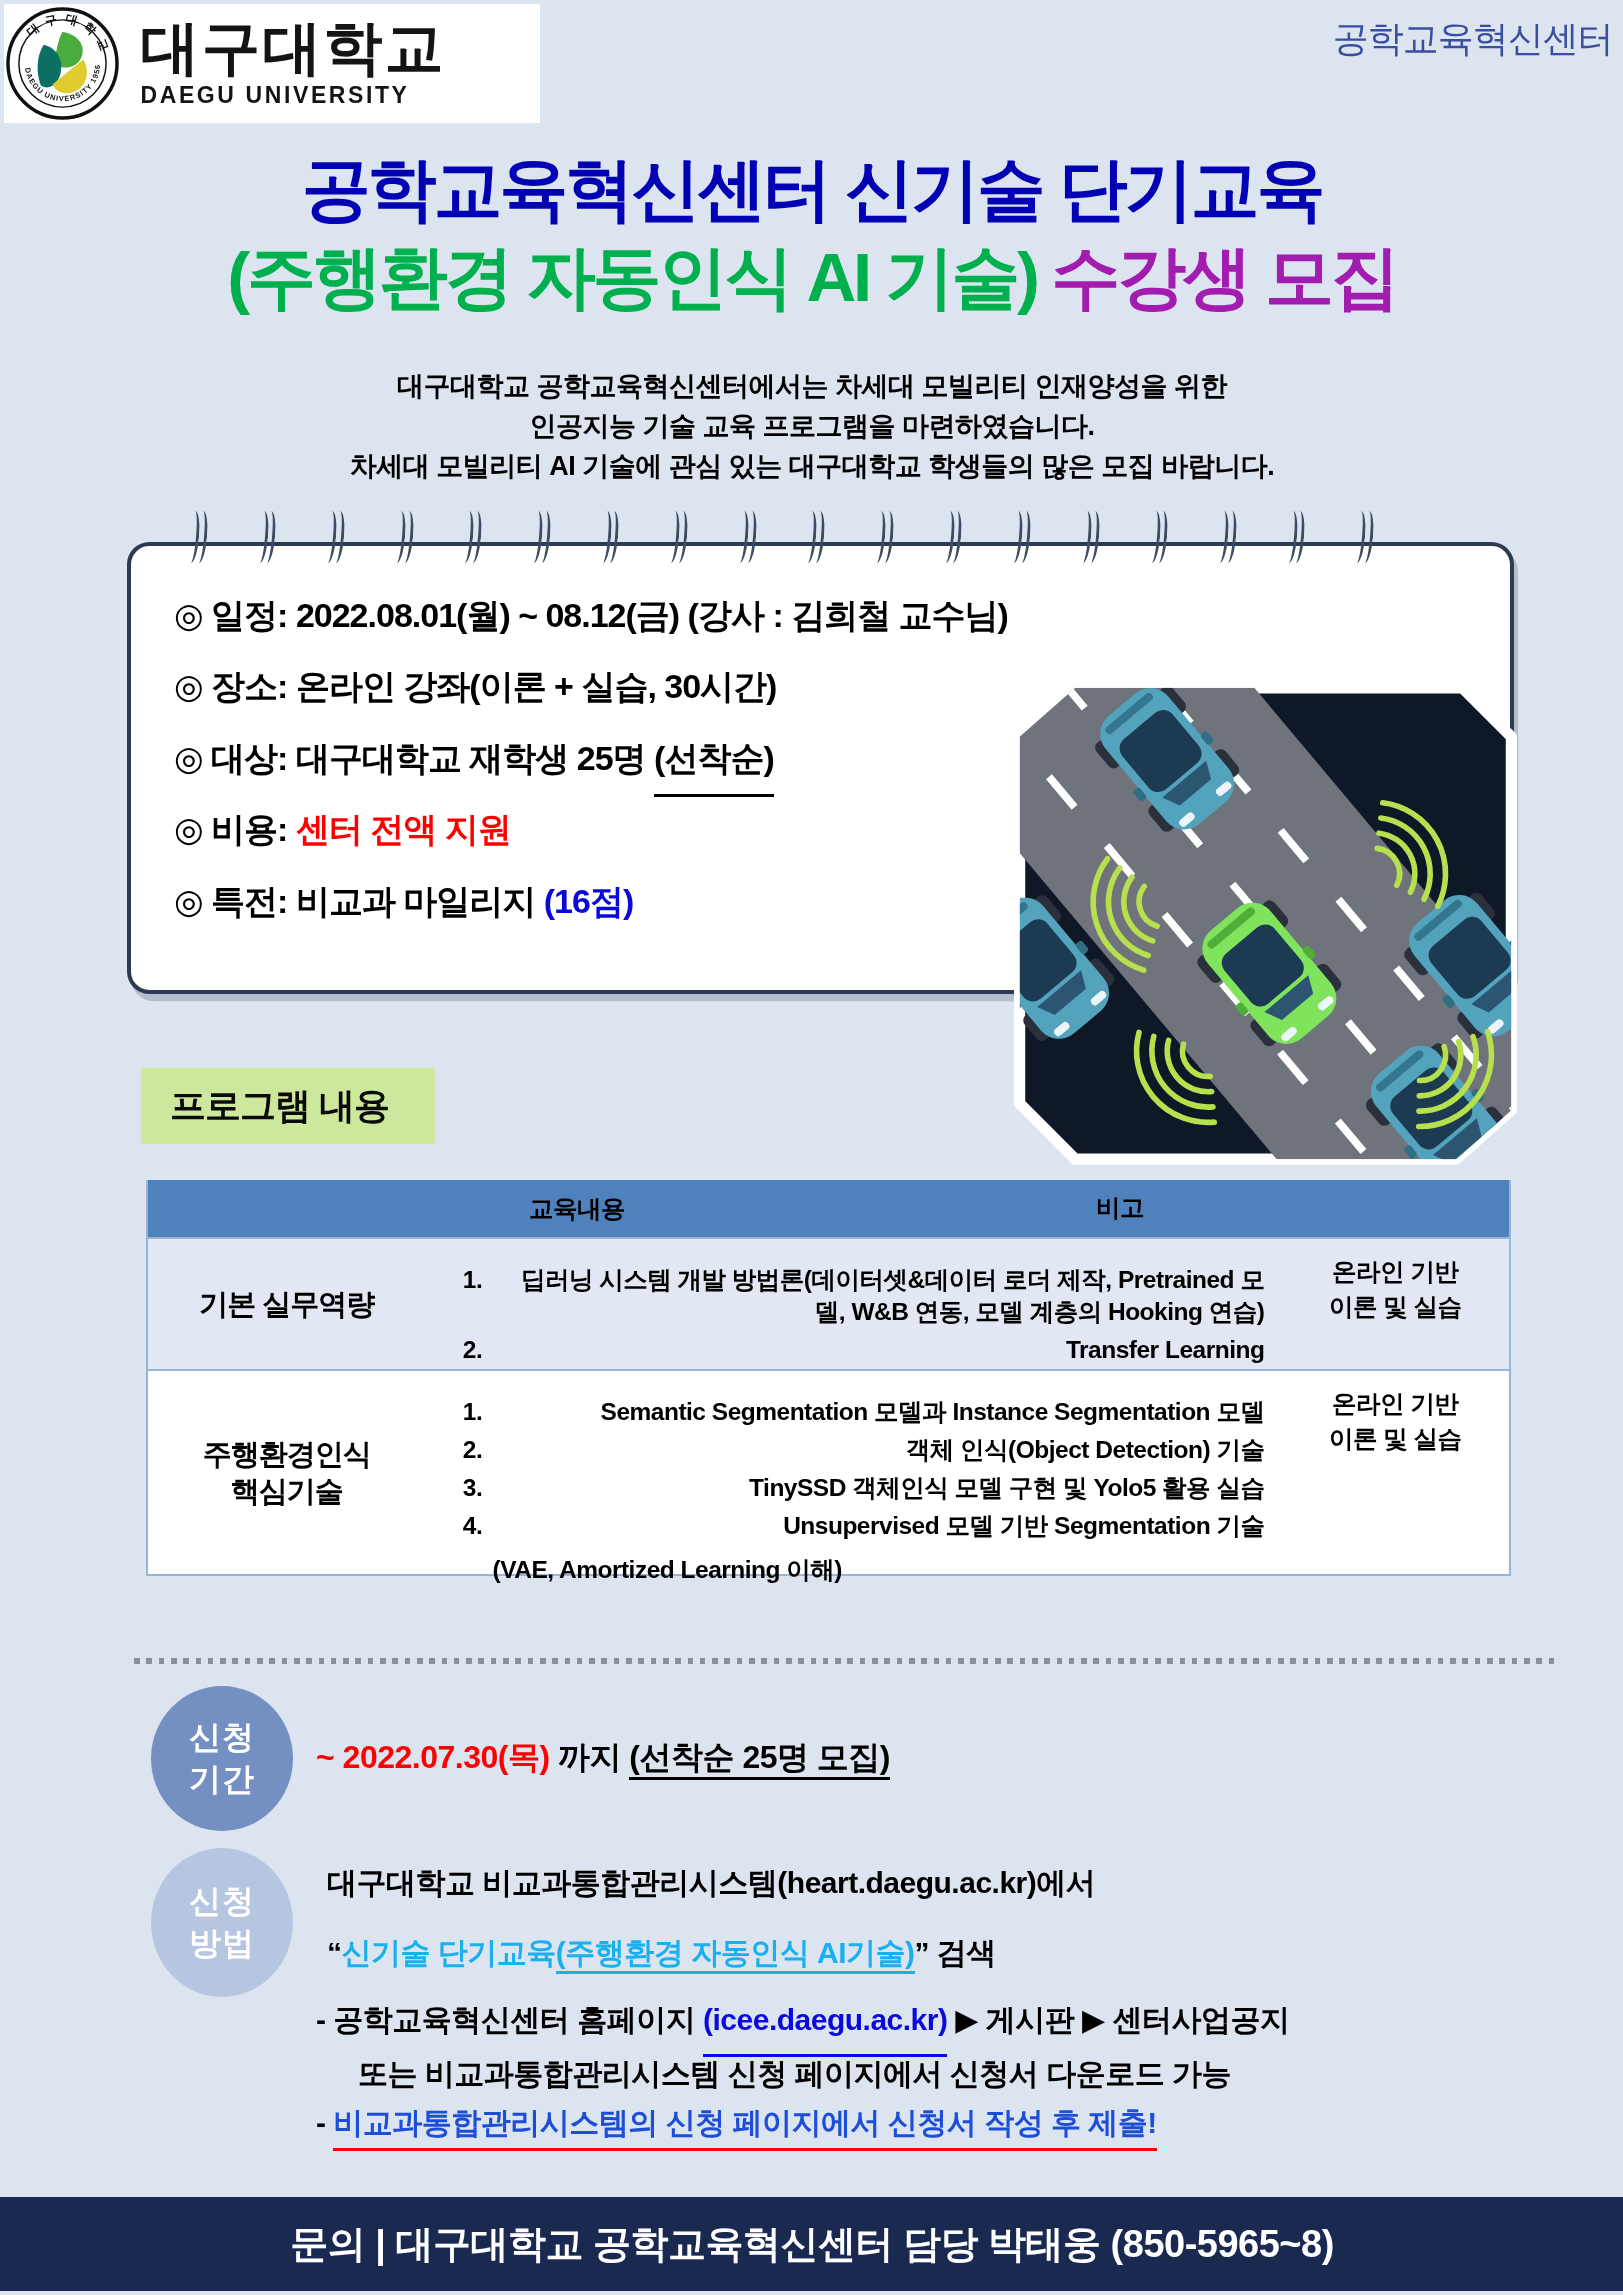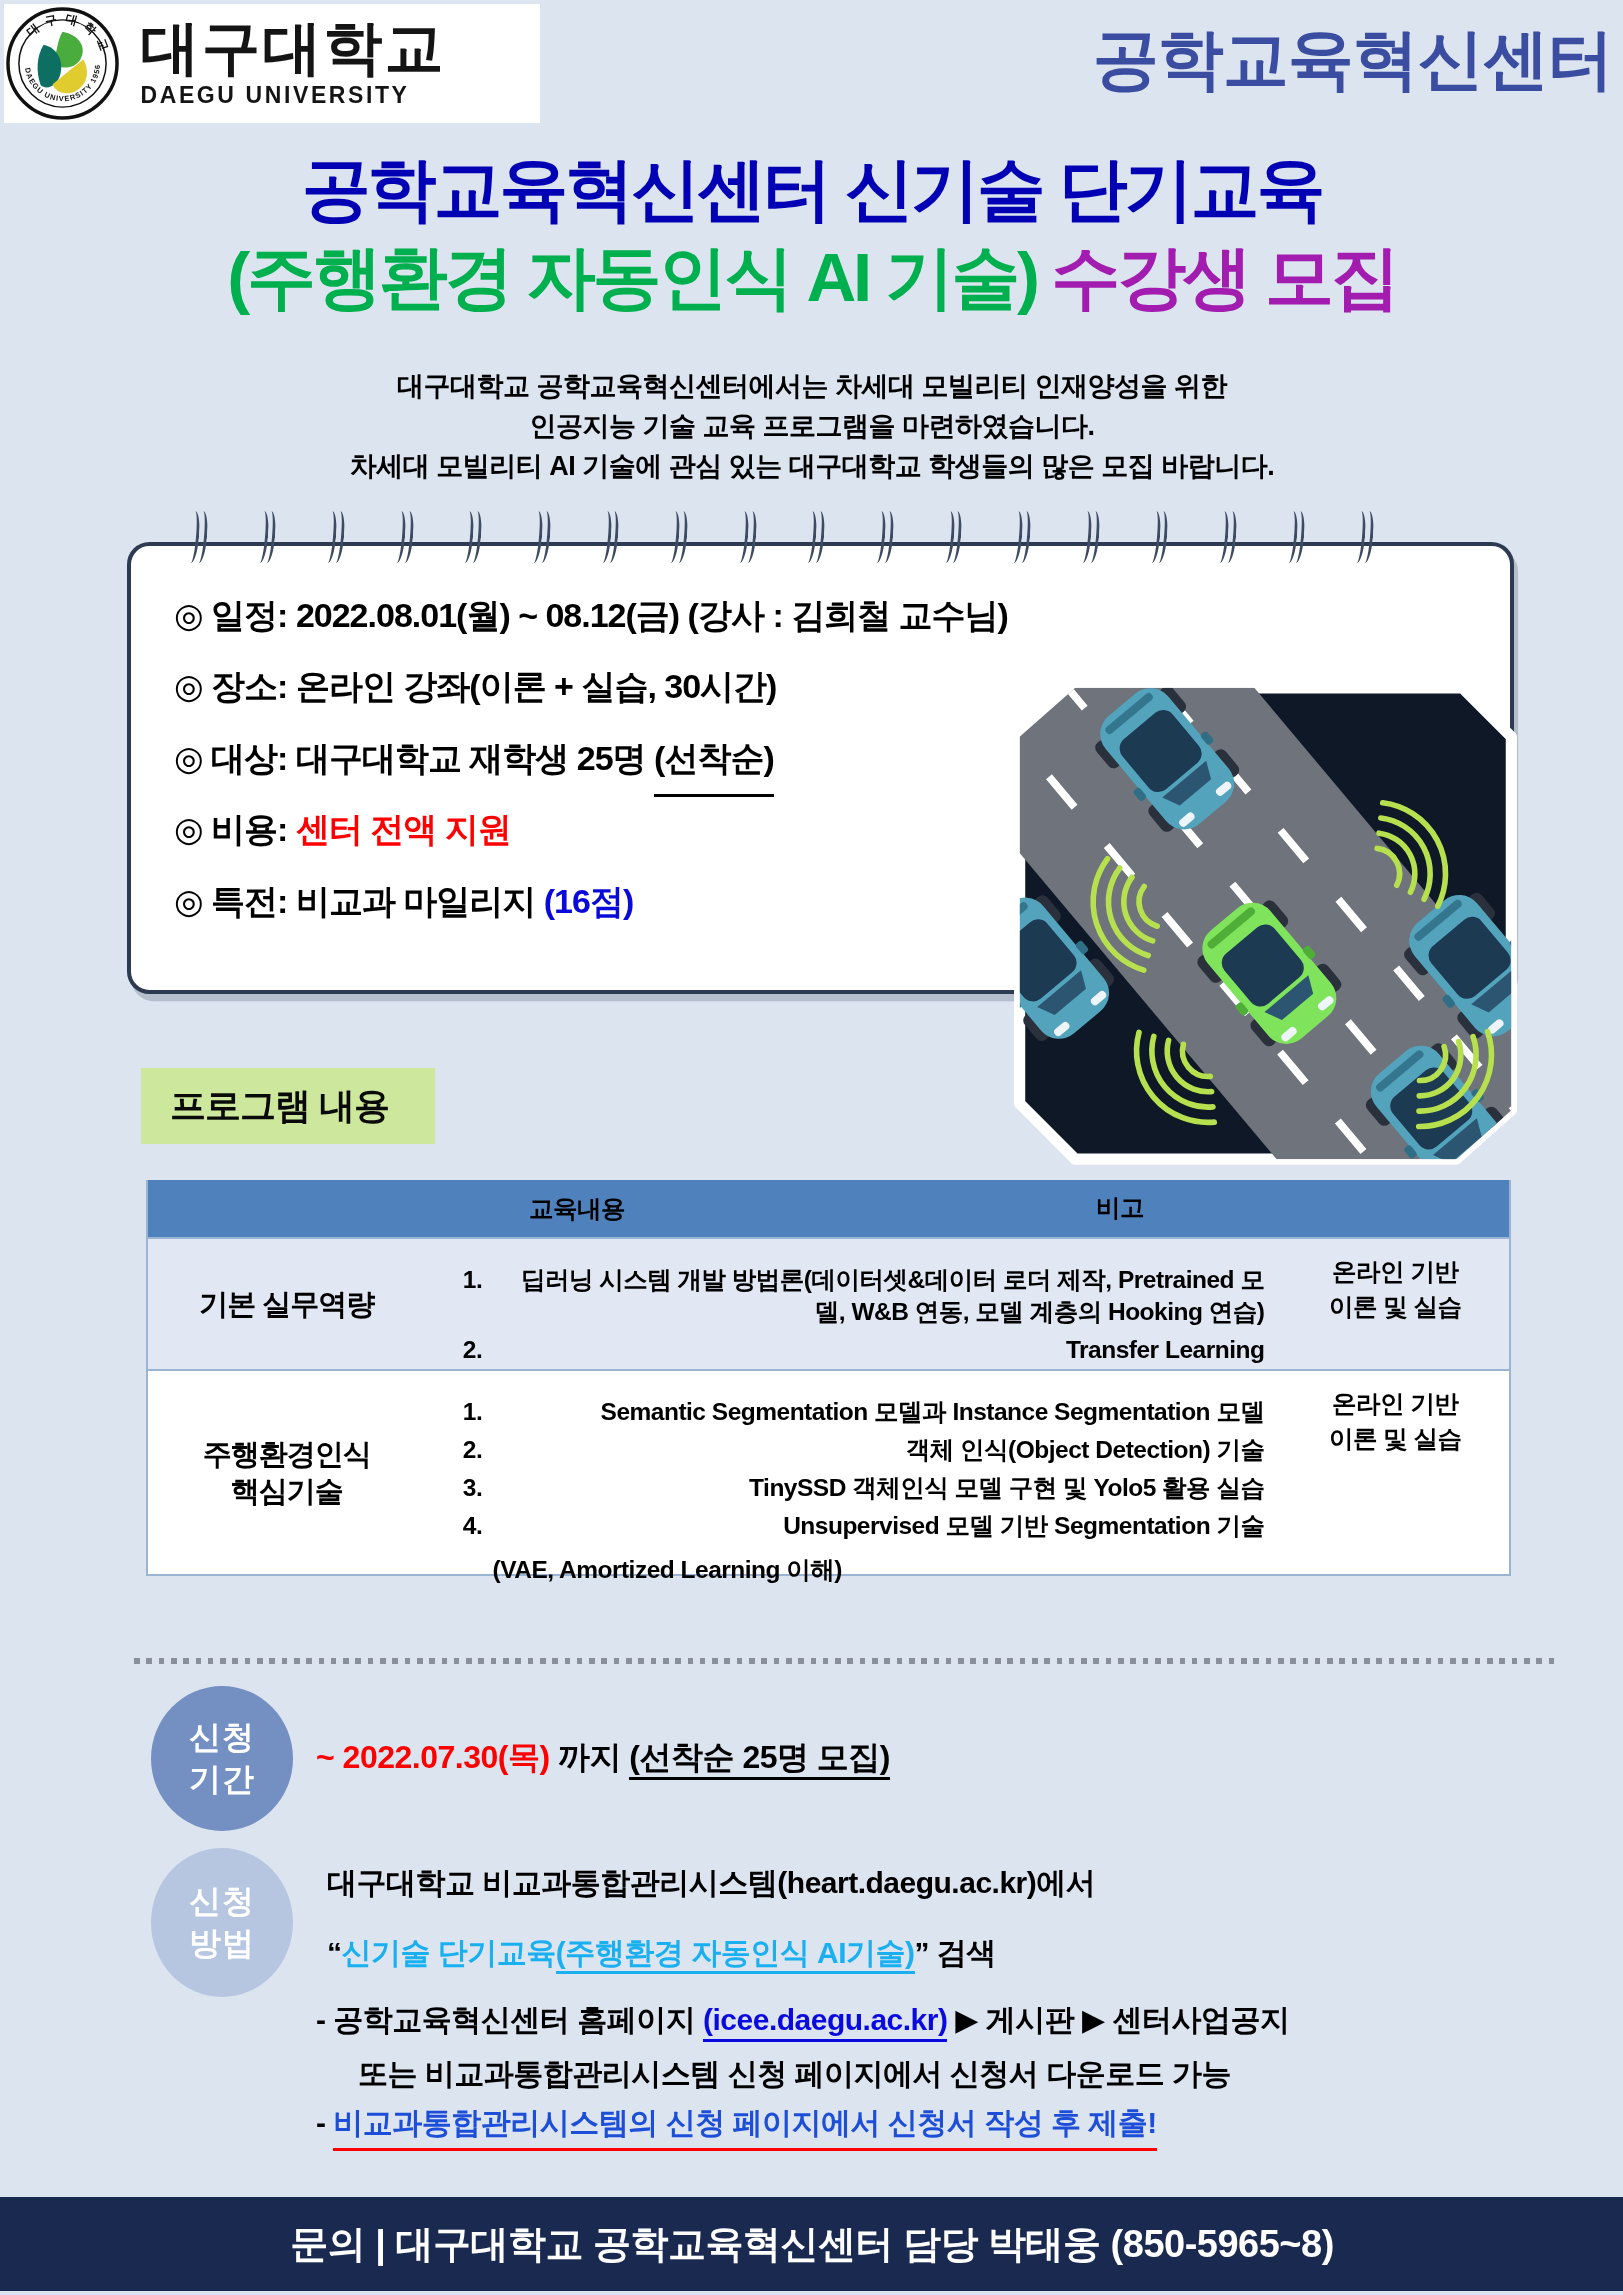--- a/index.html
+++ b/index.html
@@ -5,21 +5,21 @@
   html,body{margin:0;padding:0;}
   body{background:#c9d3e2;font-family:"Liberation Sans","DejaVu Sans",sans-serif;}
   .page{position:relative;width:1624px;height:2295px;background:#dce4f0;margin:0 auto;overflow:hidden;}
 
   
   .logo-block{position:absolute;left:4.1px;top:4.1px;width:536px;height:119px;background:#ffffff;display:flex;align-items:center;}
   .emblem{width:115px;height:115px;margin-left:1px;flex:0 0 auto;}
   .wordmark{margin-left:20.4px;}
   .wordmark .kr{font-size:59px;font-weight:900;color:#141414;letter-spacing:2px;line-height:1.05;}
   .wordmark .en{font-size:23px;font-weight:800;color:#141414;letter-spacing:2.6px;margin-top:2px;}
-  .center-name{position:absolute;top:15.3px;right:11.2px;font-size:66px;font-weight:700;color:#3a4da0;letter-spacing:-1px;}
+  .center-name{position:absolute;top:15.3px;right:11.2px;font-size:36px;font-weight:400;color:#3a4da0;letter-spacing:-1px;}
 
   
   .title1{position:absolute;left:0;top:144px;width:100%;text-align:center;font-size:69px;font-weight:900;color:#0202b4;letter-spacing:-3.1px;}
   .title2{position:absolute;left:0;top:232px;width:100%;text-align:center;font-size:69px;font-weight:900;letter-spacing:-3.1px;white-space:nowrap;}
   .title2 .g{color:#00b04f;}
   .title2 .b{color:#a21caf;margin-left:14.3px;}
 
   
   .intro{position:absolute;left:0;top:366px;width:100%;text-align:center;font-size:27px;font-weight:800;color:#000;line-height:40px;letter-spacing:-0.5px;}
 
@@ -62,21 +62,21 @@
   .badge.b2{top:1848px;width:142px;height:149px;background:#b7c6e0;}
   .app-line{position:absolute;font-size:30px;font-weight:800;color:#000;letter-spacing:-0.5px;white-space:nowrap;}
   .period{top:1736px;left:316px;font-size:32px;}
   .period .red{color:#ff0000;}
   .period .ul{border-bottom:3.1px solid #000;padding-bottom:1.5px;}
   .m1{top:1863px;left:327px;}
   .m2{top:1933px;left:327px;}
   .m2 .cyan{color:#1ab0f0;}
   .m2 .cyan-ul{color:#1ab0f0;border-bottom:3.1px solid #1ab0f0;padding-bottom:1.5px;}
   .m3{top:2000px;left:316px;}
-  .m3 .link{color:#0a0ae0;border-bottom:3.1px solid #0a0ae0;padding-bottom:3px;}
+  .m3 .link{color:#0a0ae0;border-bottom:3.1px solid #0a0ae0;padding-bottom:18px;}
   .m4{top:2054px;left:358px;}
   .m5{top:2103px;left:316px;}
   .m5 .red-ul{color:#1d4ed8;border-bottom:3.1px solid #ff0000;padding-bottom:9px;}
 
   
   .footer{position:absolute;left:0;top:2197px;width:100%;height:94px;background:#1a2950;display:flex;align-items:center;justify-content:center;color:#ffffff;font-size:38px;font-weight:800;letter-spacing:-0.5px;}
 </style>
 </head>
 <body>
 

